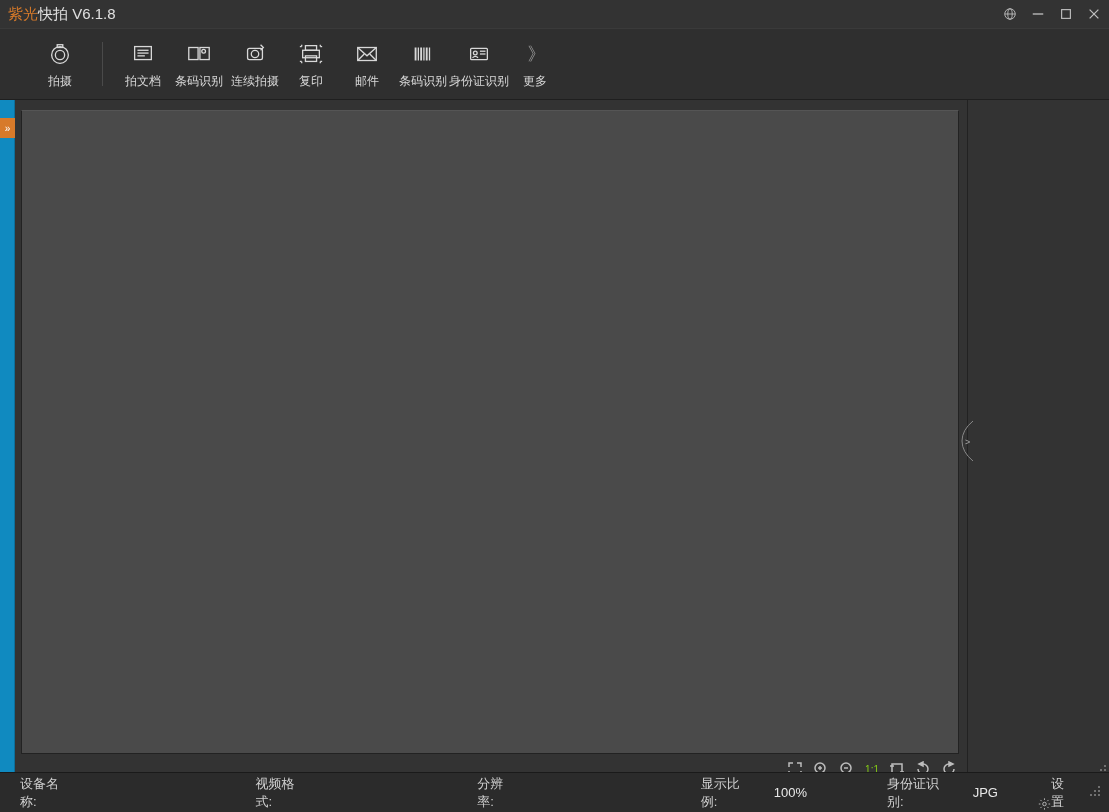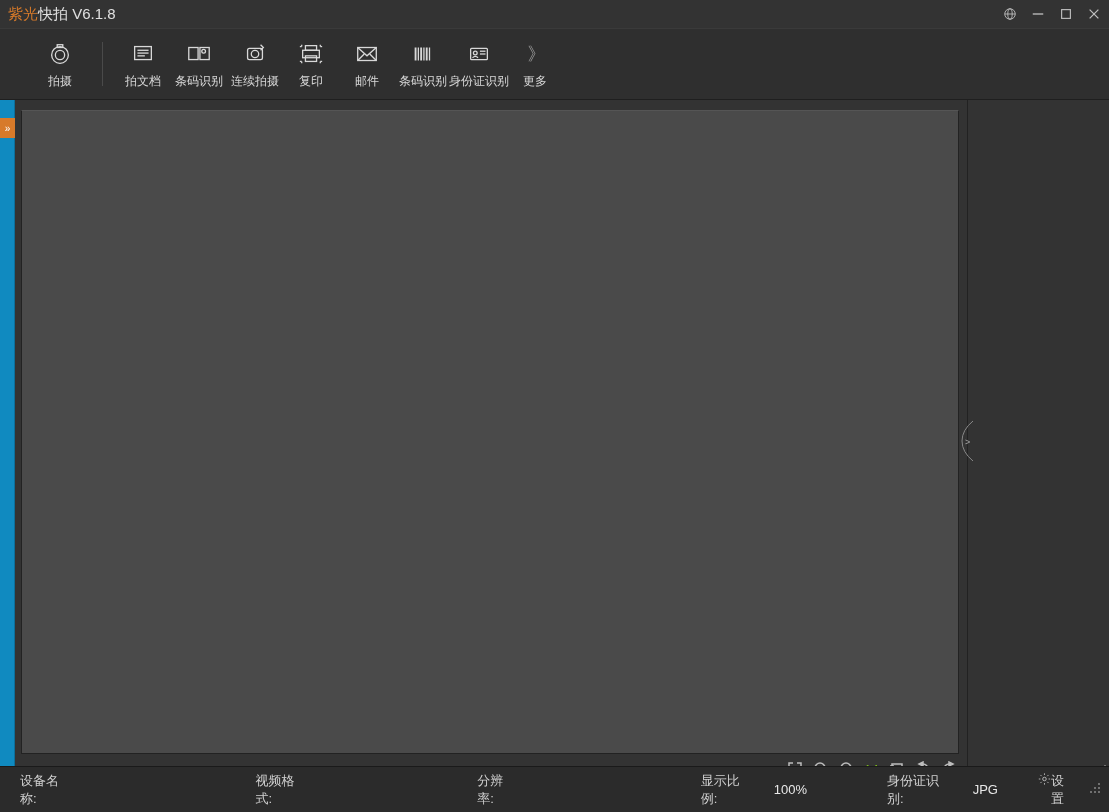--- a/index.html
+++ b/index.html
@@ -130,34 +130,34 @@
   position: absolute;
   right: 2px;
   bottom: 2px;
   color: #808080;
 }
 .right-resize-grip svg { width: 12px; height: 12px; }
 
 .statusbar {
   position: absolute;
   left: 0; right: 0; bottom: 0;
-  height: 46px;
+  height: 40px;
   background: #2b2b2b;
   display: flex;
   align-items: center;
   color: #d0d0d0;
   font-size: 13px;
   padding: 0 8px;
   border-top: 1px solid #1a1a1a;
 }
 .status-item { display: flex; align-items: center; margin-right: 40px; }
 .status-item .lbl { color: #d0d0d0; }
 .status-item .val { color: #e8e8e8; margin-left: 26px; }
 .status-spacer { flex: 1; }
-.status-settings { display: flex; align-items: flex-start; cursor: pointer; margin-right: 8px; }
+.status-settings { display: flex; align-items: flex-end; cursor: pointer; margin-right: 8px; }
 .status-settings svg { width: 14px; height: 14px; stroke: #d0d0d0; fill: none; }
 .status-grip { margin-left: 6px; color: #808080; }
 .status-grip svg { width: 12px; height: 12px; }
 </style>
 </head>
 <body>
 
 <div class="titlebar">
   <span class="title-text">
     <span class="title-brand">紫光</span><span class="title-app">快拍</span>

